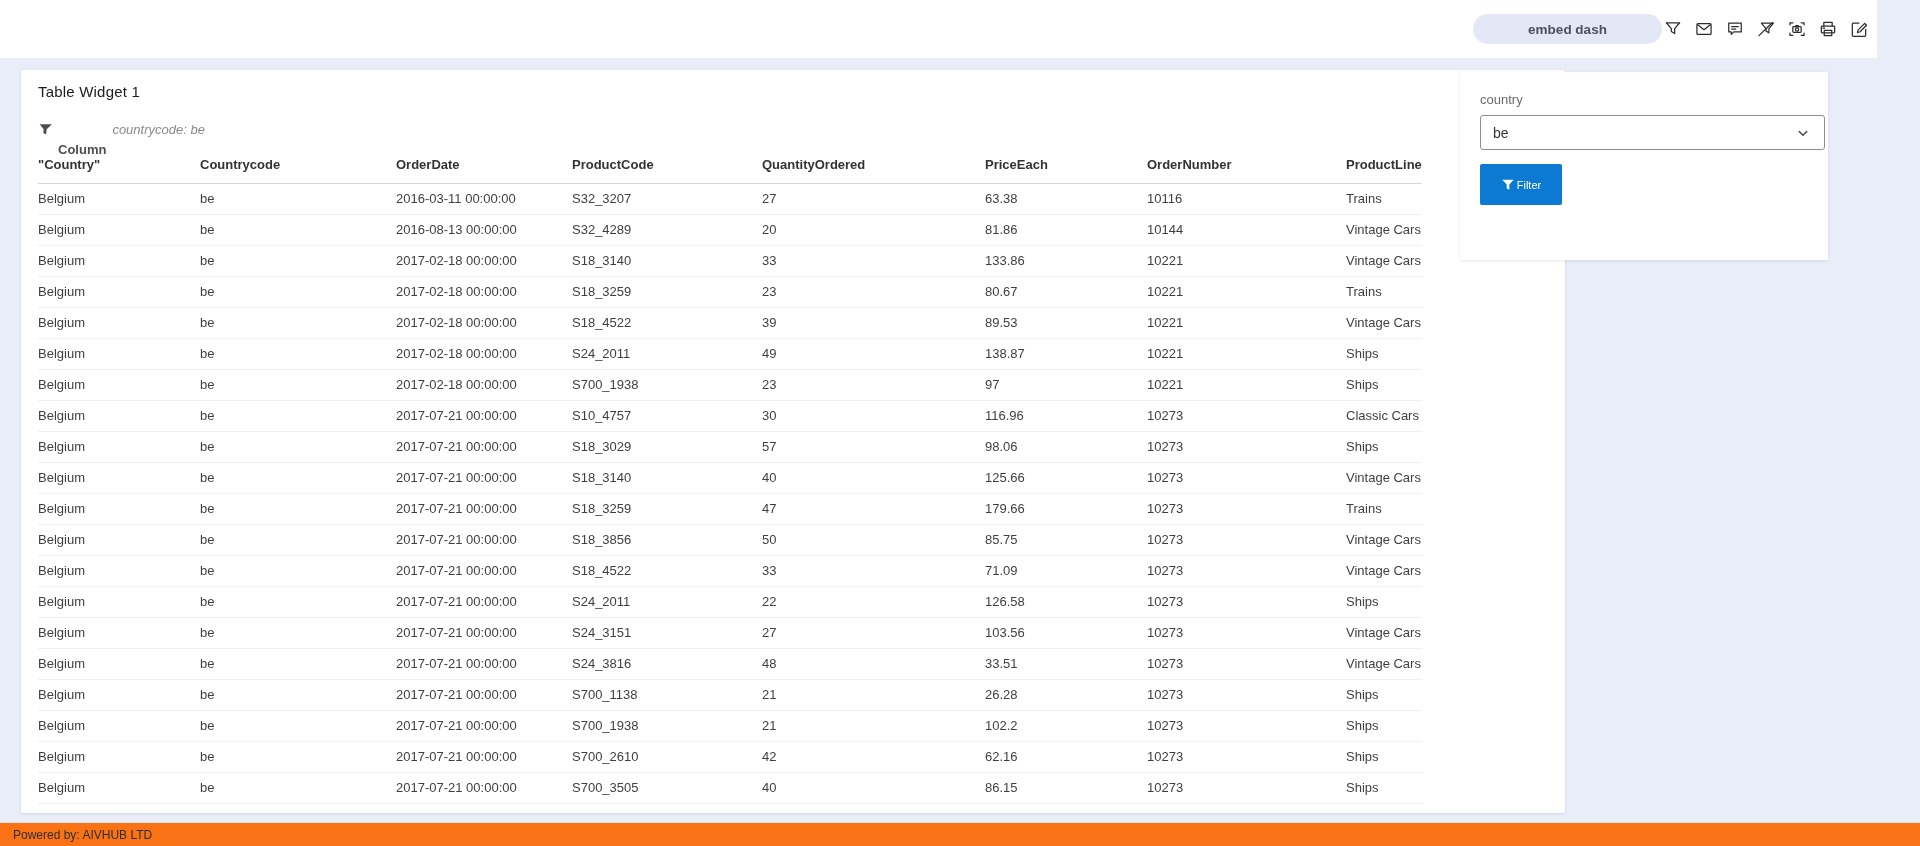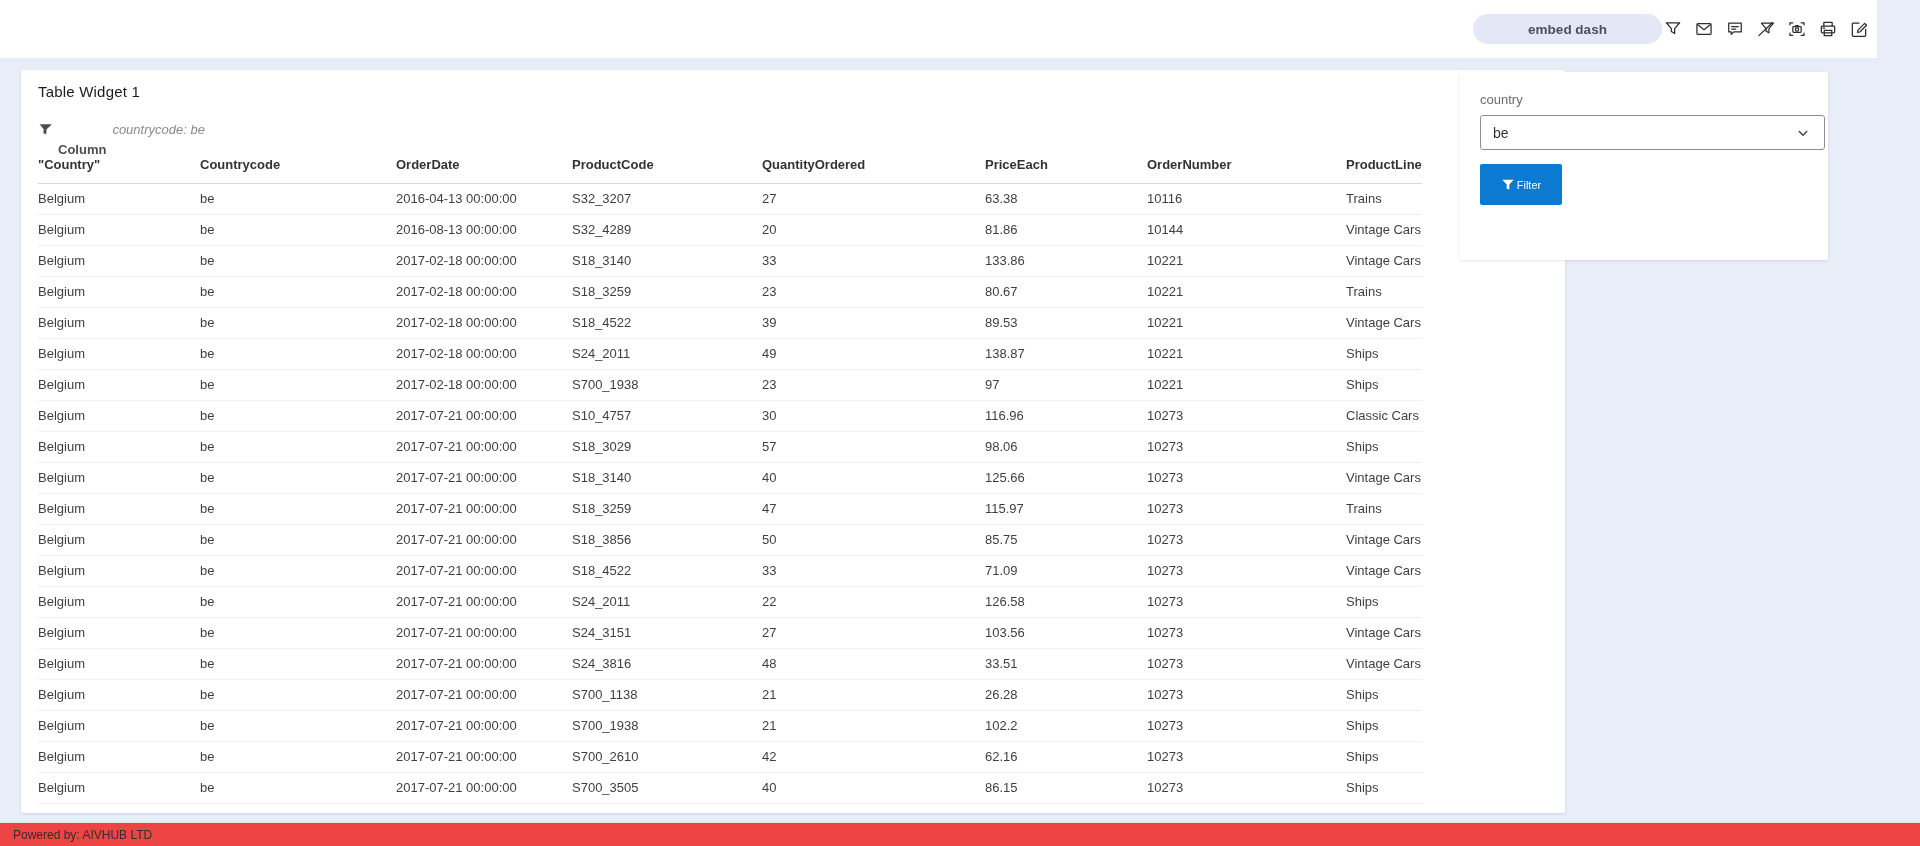--- a/index.html
+++ b/index.html
@@ -106,21 +106,21 @@
     background:#0c79d2; border:none; border-radius:2px;
     color:#ffffff; font-size:11px; font-family:inherit;
     display:flex; align-items:center; justify-content:center; gap:2px;
     cursor:pointer;
   }
   .filter-btn svg { width:14px; height:14px; }
 
   
   .footer {
     position:absolute; left:0; bottom:0; width:1920px; height:24px;
-    background:#ef4444;
+    background:#f97316;
     border-top:1px solid #e2e4ea;
     display:flex; align-items:center;
     padding-left:13px;
     font-size:12px; color:#2f2f2f;
   }
 </style>
 </head>
 <body>
 
 <div class="topbar">
@@ -211,21 +211,21 @@
           <th>QuantityOrdered</th>
           <th>PriceEach</th>
           <th>OrderNumber</th>
           <th>ProductLine</th>
         </tr>
     </thead>
     <tbody id="table-body">
         <tr>
           <td>Belgium</td>
           <td>be</td>
-          <td>2016-04-13 00:00:00</td>
+          <td>2016-03-11 00:00:00</td>
           <td>S32_3207</td>
           <td>27</td>
           <td>63.38</td>
           <td>10116</td>
           <td>Trains</td>
         </tr>
         <tr>
           <td>Belgium</td>
           <td>be</td>
           <td>2016-08-13 00:00:00</td>
@@ -314,21 +314,21 @@
           <td>125.66</td>
           <td>10273</td>
           <td>Vintage Cars</td>
         </tr>
         <tr>
           <td>Belgium</td>
           <td>be</td>
           <td>2017-07-21 00:00:00</td>
           <td>S18_3259</td>
           <td>47</td>
-          <td>115.97</td>
+          <td>179.66</td>
           <td>10273</td>
           <td>Trains</td>
         </tr>
         <tr>
           <td>Belgium</td>
           <td>be</td>
           <td>2017-07-21 00:00:00</td>
           <td>S18_3856</td>
           <td>50</td>
           <td>85.75</td>

